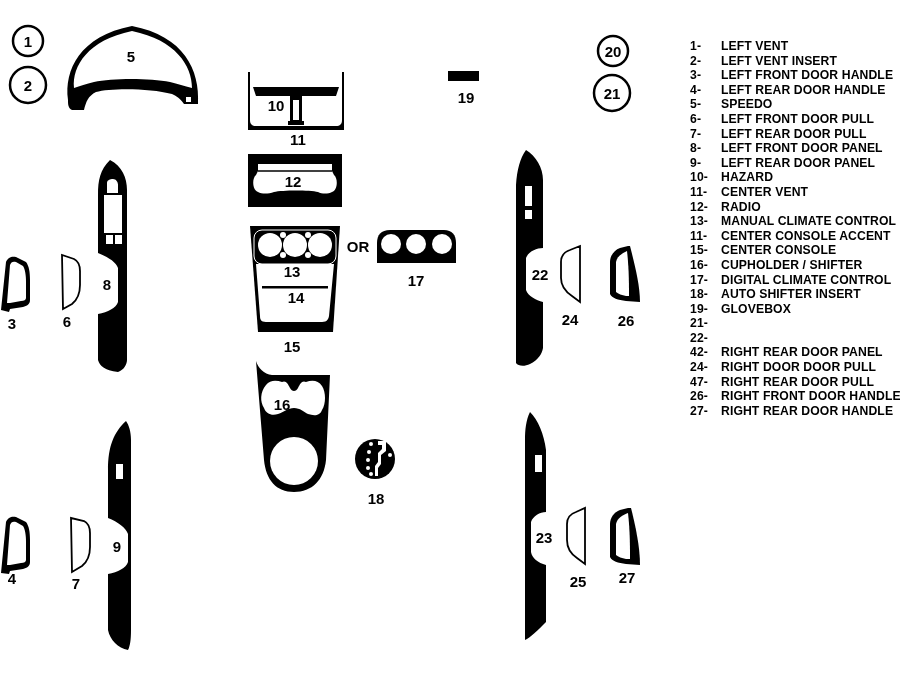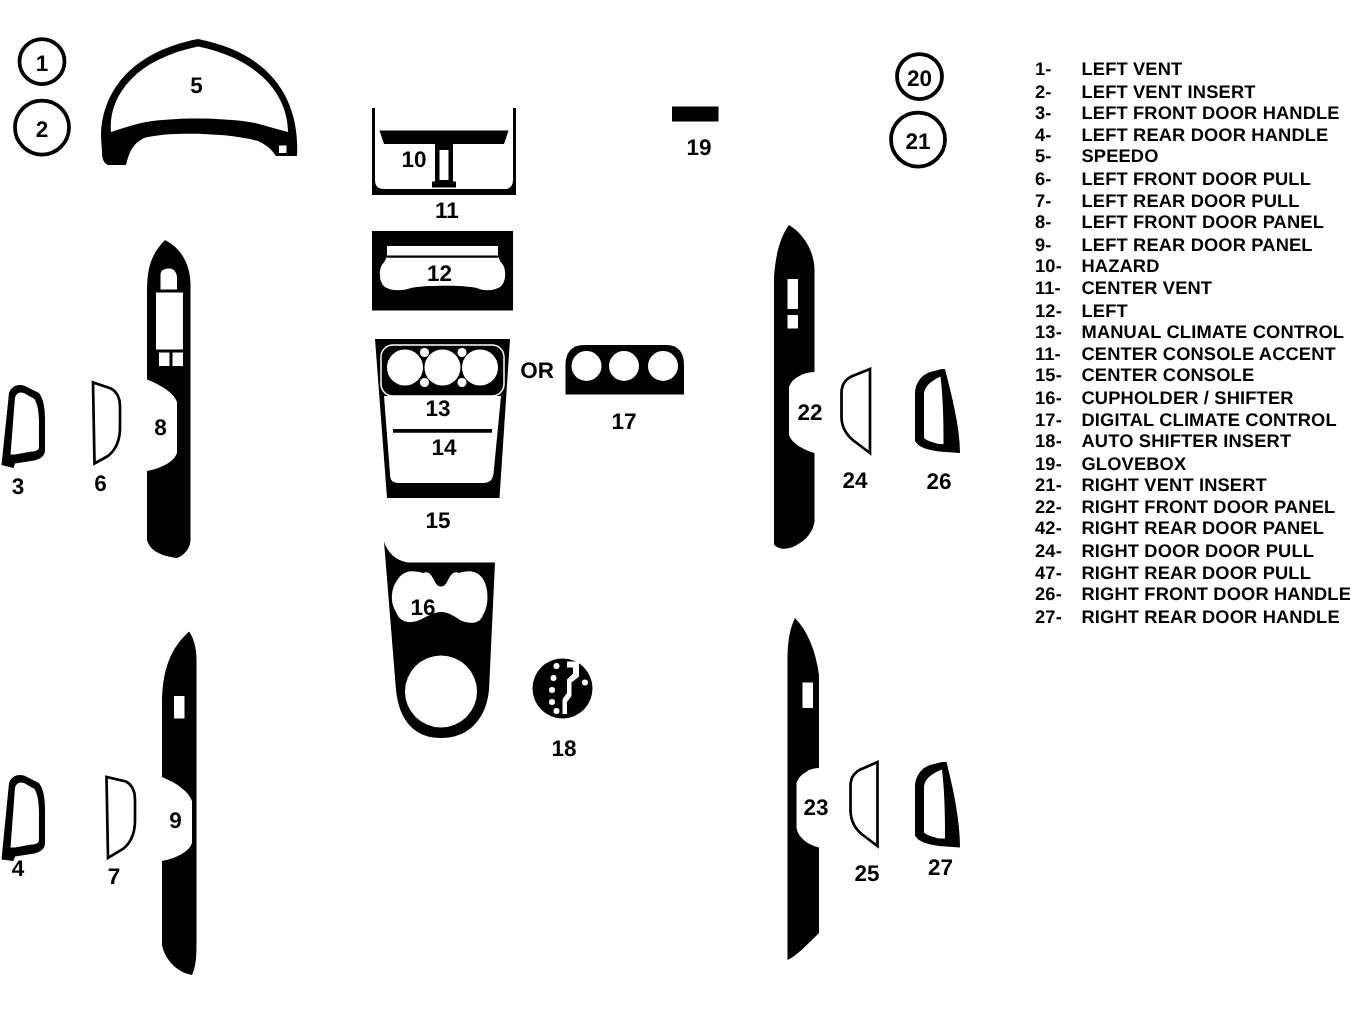--- a/index.html
+++ b/index.html
@@ -230,21 +230,21 @@
   <div class="legend-row">
       <span class="legend-num">10-</span>
       <span class="legend-text">HAZARD</span>
     </div>
   <div class="legend-row">
       <span class="legend-num">11-</span>
       <span class="legend-text">CENTER VENT</span>
     </div>
   <div class="legend-row">
       <span class="legend-num">12-</span>
-      <span class="legend-text">LEFT</span>
+      <span class="legend-text">RADIO</span>
     </div>
   <div class="legend-row">
       <span class="legend-num">13-</span>
       <span class="legend-text">MANUAL CLIMATE CONTROL</span>
     </div>
   <div class="legend-row">
       <span class="legend-num">11-</span>
       <span class="legend-text">CENTER CONSOLE ACCENT</span>
     </div>
   <div class="legend-row">
@@ -262,25 +262,23 @@
   <div class="legend-row">
       <span class="legend-num">18-</span>
       <span class="legend-text">AUTO SHIFTER INSERT</span>
     </div>
   <div class="legend-row">
       <span class="legend-num">19-</span>
       <span class="legend-text">GLOVEBOX</span>
     </div>
   <div class="legend-row">
       <span class="legend-num">21-</span>
-      <span class="legend-text">RIGHT VENT INSERT</span>
     </div>
   <div class="legend-row">
       <span class="legend-num">22-</span>
-      <span class="legend-text">RIGHT FRONT DOOR PANEL</span>
     </div>
   <div class="legend-row">
       <span class="legend-num">42-</span>
       <span class="legend-text">RIGHT REAR DOOR PANEL</span>
     </div>
   <div class="legend-row">
       <span class="legend-num">24-</span>
       <span class="legend-text">RIGHT DOOR DOOR PULL</span>
     </div>
   <div class="legend-row">

